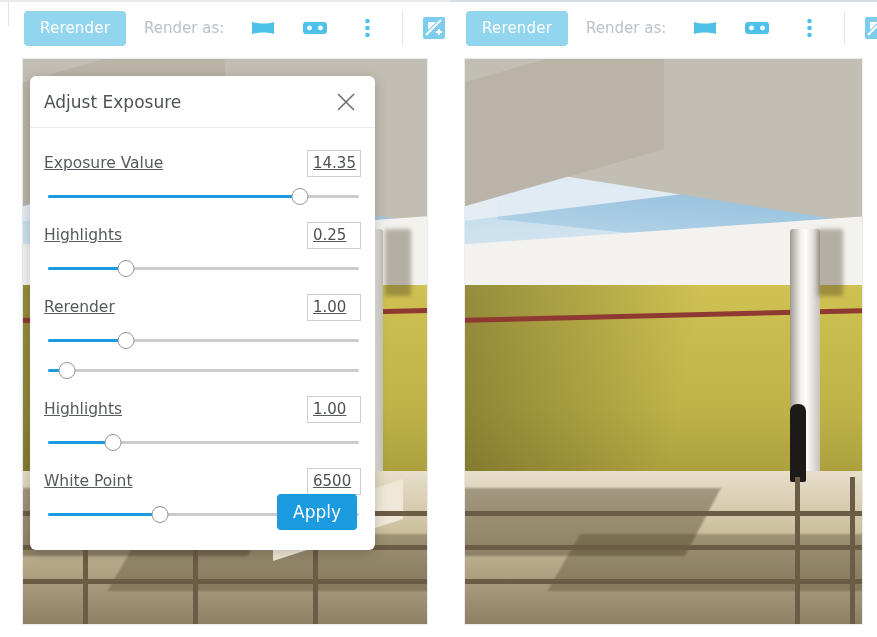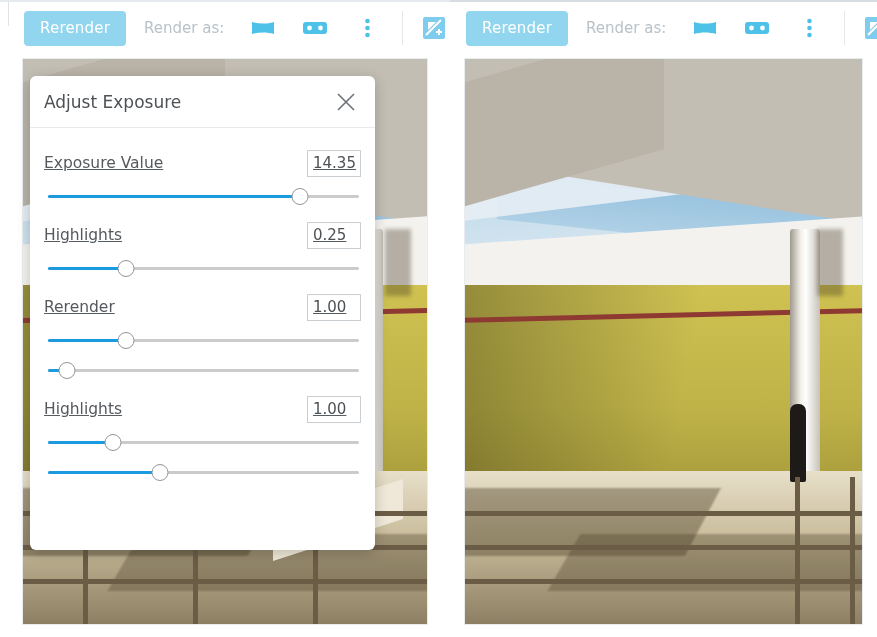--- a/index.html
+++ b/index.html
@@ -244,26 +244,33 @@
           </div>
           <div class="l-row">
             <span class="l-label">Highlights</span>
             <span class="l-field">1.00</span>
           </div>
           <div class="l-slider">
             <div class="l-track"></div>
             <div class="l-fill" style="width:21%"></div>
             <div class="l-thumb" style="left:21%"></div>
           </div>
+          <div class="l-row">
+            <span class="l-label">White Point</span>
+            <span class="l-field">6500</span>
+          </div>
           <div class="l-slider">
             <div class="l-track"></div>
             <div class="l-fill" style="width:36%"></div>
             <div class="l-thumb" style="left:36%"></div>
           </div>
         </div>
+      <div class="l-foot">
+        <button class="btn-apply-left">Apply</button>
+      </div>
     </div>
   </div>
 
   <div class="pane pane-right">
 
     <div class="toolbar">
       <div class="toolbar-inner">
         <button class="btn-rerender">Rerender</button>
         <span class="render-as">Render as:</span>
         <span class="tb-icon">

